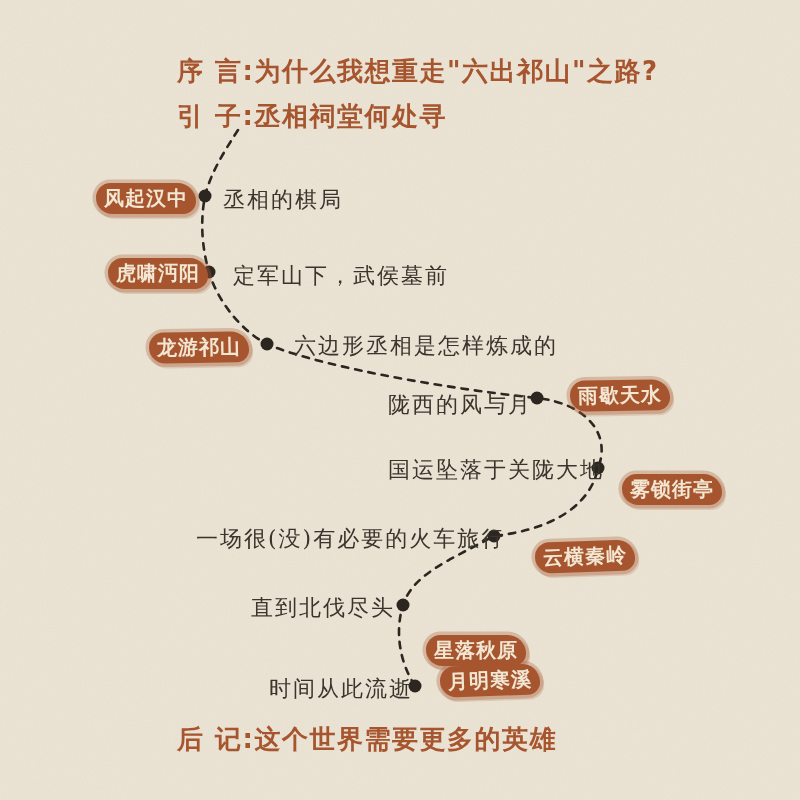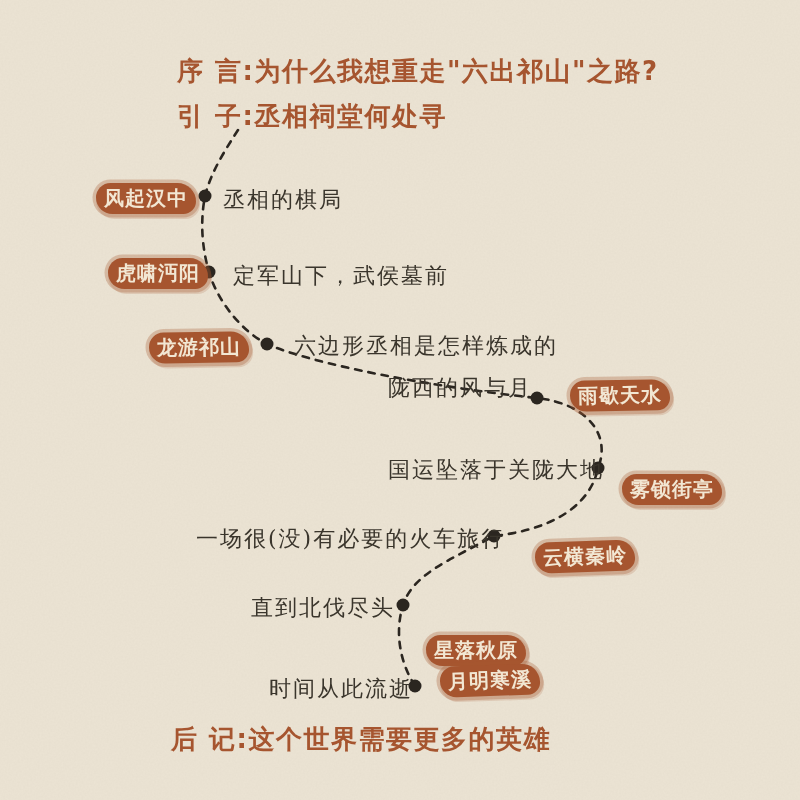--- a/index.html
+++ b/index.html
@@ -98,30 +98,30 @@
 
   <span class="badge" style="left:96px; top:183px;">风起汉中</span>
   <span class="desc" style="left:223px; top:185px;">丞相的棋局</span>
 
   <span class="badge" style="left:108px; top:258px;">虎啸沔阳</span>
   <span class="desc" style="left:233px; top:261px;">定军山下，武侯墓前</span>
 
   <span class="badge rot-n1" style="left:149px; top:332px;">龙游祁山</span>
   <span class="desc" style="left:294px; top:331px;">六边形丞相是怎样炼成的</span>
 
-  <span class="desc" style="left:388px; top:373px;">陇西的风与月</span>
+  <span class="desc" style="left:388px; top:390px;">陇西的风与月</span>
   <span class="badge rot-n1" style="left:570px; top:380px;">雨歇天水</span>
 
   <span class="desc" style="left:388px; top:455px;">国运坠落于关陇大地</span>
   <span class="badge" style="left:622px; top:454px;margin-top:20px;">雾锁街亭</span>
 
   <span class="desc" style="left:196px; top:524px;">一场很(没)有必要的火车旅行</span>
   <span class="badge rot-n2" style="left:535px; top:541px;">云横秦岭</span>
 
   <span class="desc" style="left:251px; top:593px;text-align:center;">直到北伐尽头</span>
   <span class="badge" style="left:426px; top:593px;margin-top:42px;">星落秋原</span>
 
   <span class="desc" style="left:269px; top:674px;">时间从此流逝</span>
   <span class="badge rot-n2" style="left:440px; top:665px;">月明寒溪</span>
 
-  <div class="heading" style="left:171px; top:722px;">后 记:这个世界需要更多的英雄</div>
+  <div class="heading" style="left:177px; top:722px;">后 记:这个世界需要更多的英雄</div>
 
 </div>
 
 </body></html>

